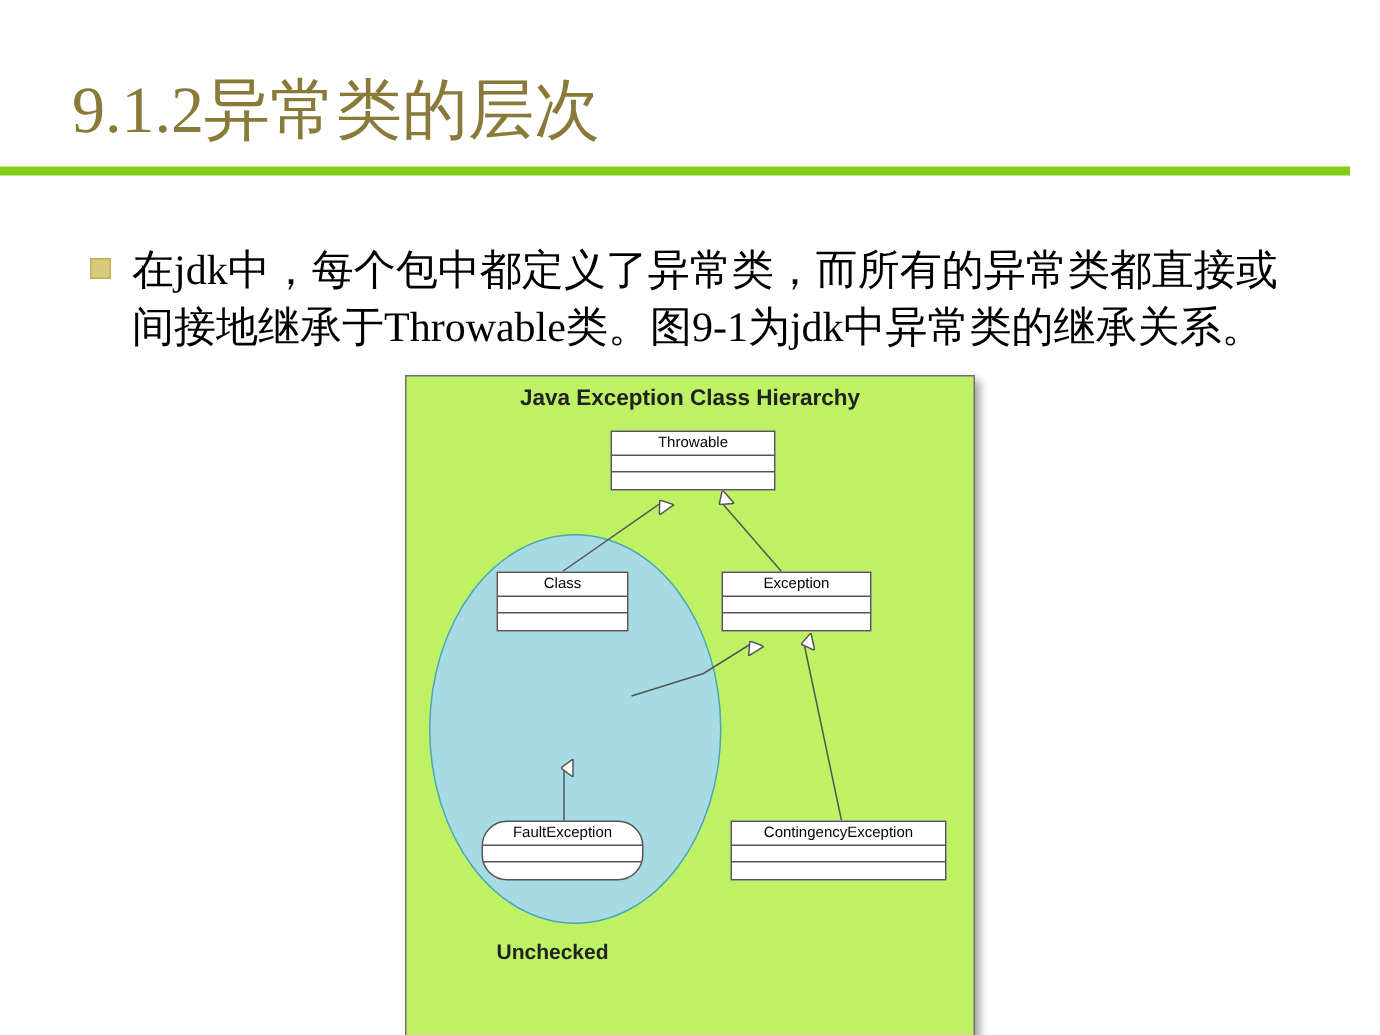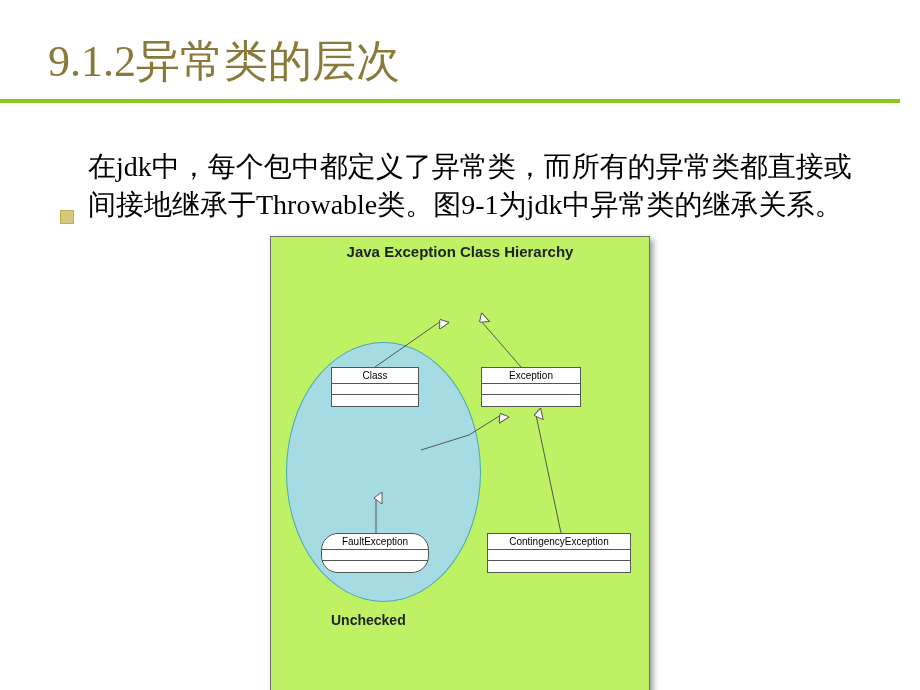--- a/index.html
+++ b/index.html
@@ -8,28 +8,28 @@
     width: 920px; height: 690px;
     background: #fff;
     position: relative;
     overflow: hidden;
   }
   .title {
     color: #8a7a3a;
     font-size: 44px;
     font-weight: 400;
     padding: 28px 0 8px 48px;
-    border-bottom: 4px solid #84cc16;
-    margin: 4px 20px 0 0;
+    border-bottom: 6px solid #84cc16;
+    margin: 16px 20px 0 0;
     font-family: "Times New Roman","SimSun",serif;
   }
   .body {
     padding: 45px 60px 0 60px;
     display: flex;
-    align-items: flex-end;
+    align-items: flex-start;
   }
   .bullet {
     width: 14px; height: 14px;
     flex: 0 0 14px;
     margin-top: 10px;
     margin-right: 14px;
     background: #d9c97a;
     border: 1px solid #bfae55;
   }
   .para {
@@ -123,20 +123,24 @@
   </div>
 
   <div class="diagram-wrap">
     <div class="diagram">
 
       <div class="diag-title">Java Exception Class Hierarchy</div>
 
       <div class="unchecked-ellipse"></div>
       <div class="unchecked-label">Unchecked</div>
 
+      <div class="uml throwable">
+        <div class="hdr">Throwable</div>
+        <div class="mid"></div>
+      </div>
       <div class="uml error">
         <div class="hdr">Class</div>
         <div class="mid"></div>
       </div>
       <div class="uml exception">
         <div class="hdr">Exception</div>
         <div class="mid"></div>
       </div>
       <div class="uml fault">
         <div class="hdr">FaultException</div>

